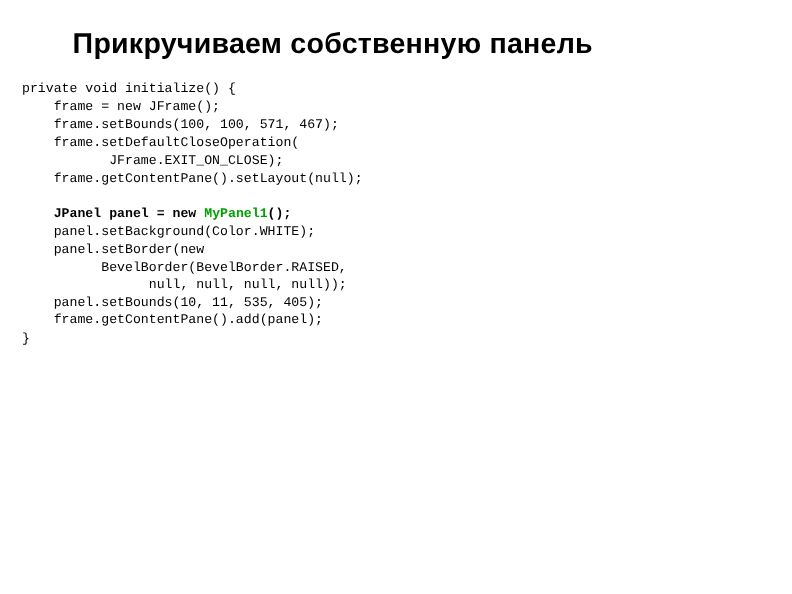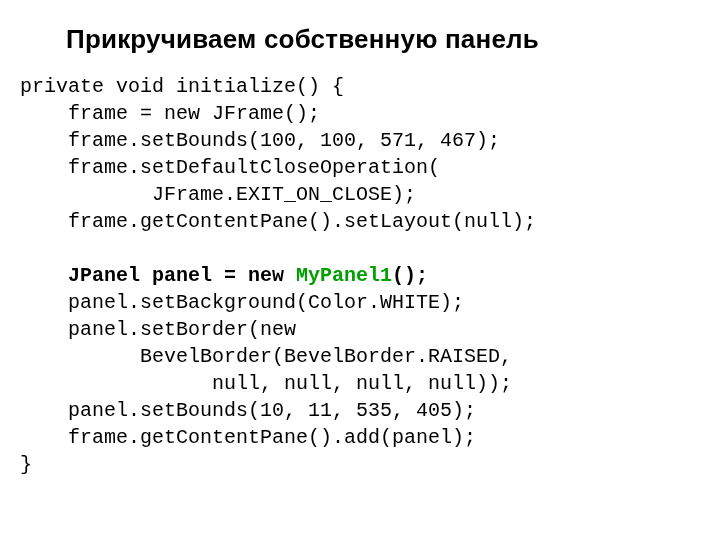--- a/index.html
+++ b/index.html
@@ -20,21 +20,21 @@
   }
   .title {
     font-size: 26px;
     font-weight: 700;
     margin: 0 0 18px 46px;
     letter-spacing: 0.2px;
   }
   pre.code {
     margin: 0;
     font-family: "Courier New", Courier, monospace;
-    font-size: 20px;
+    font-size: 12px;
     line-height: 1.35;
     white-space: pre;
     color: #000;
   }
   .kw-bold { font-weight: 700; }
   .green { color: #00a000; }
 </style>
 </head>
 <body>
 

